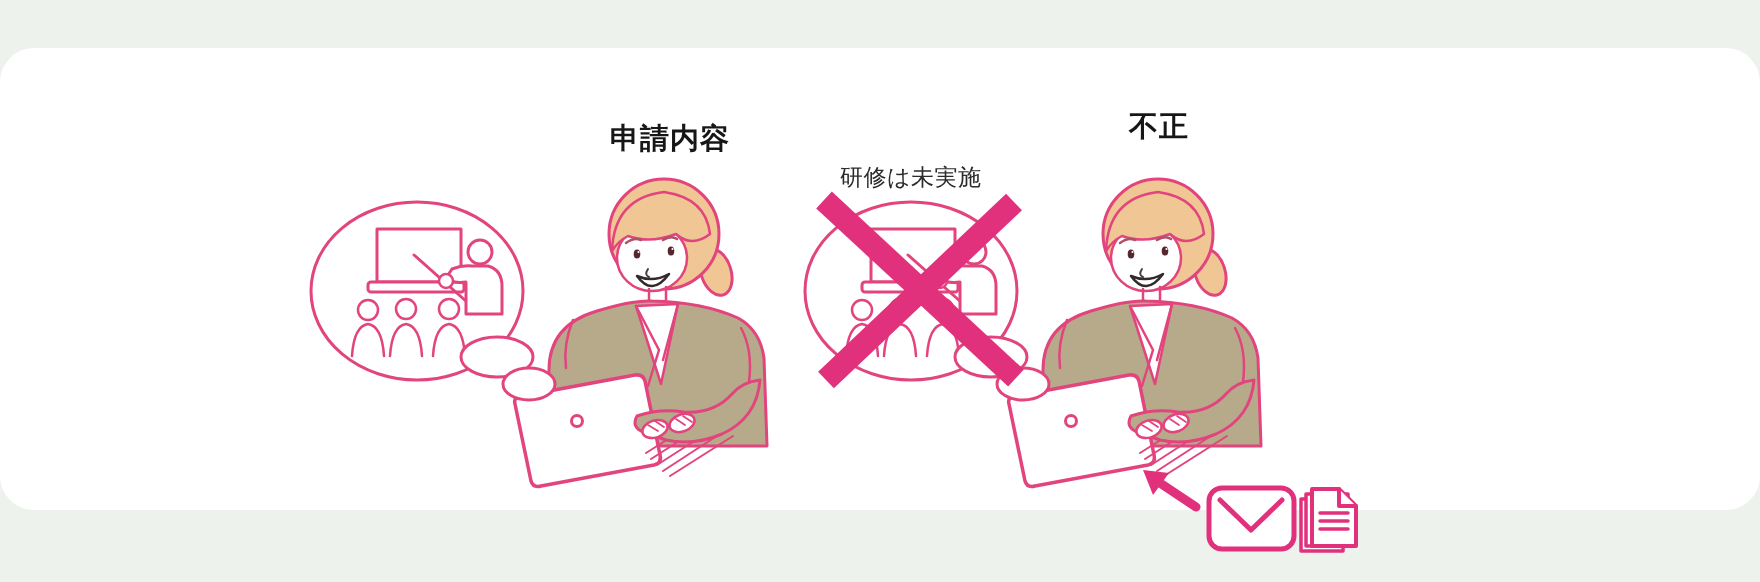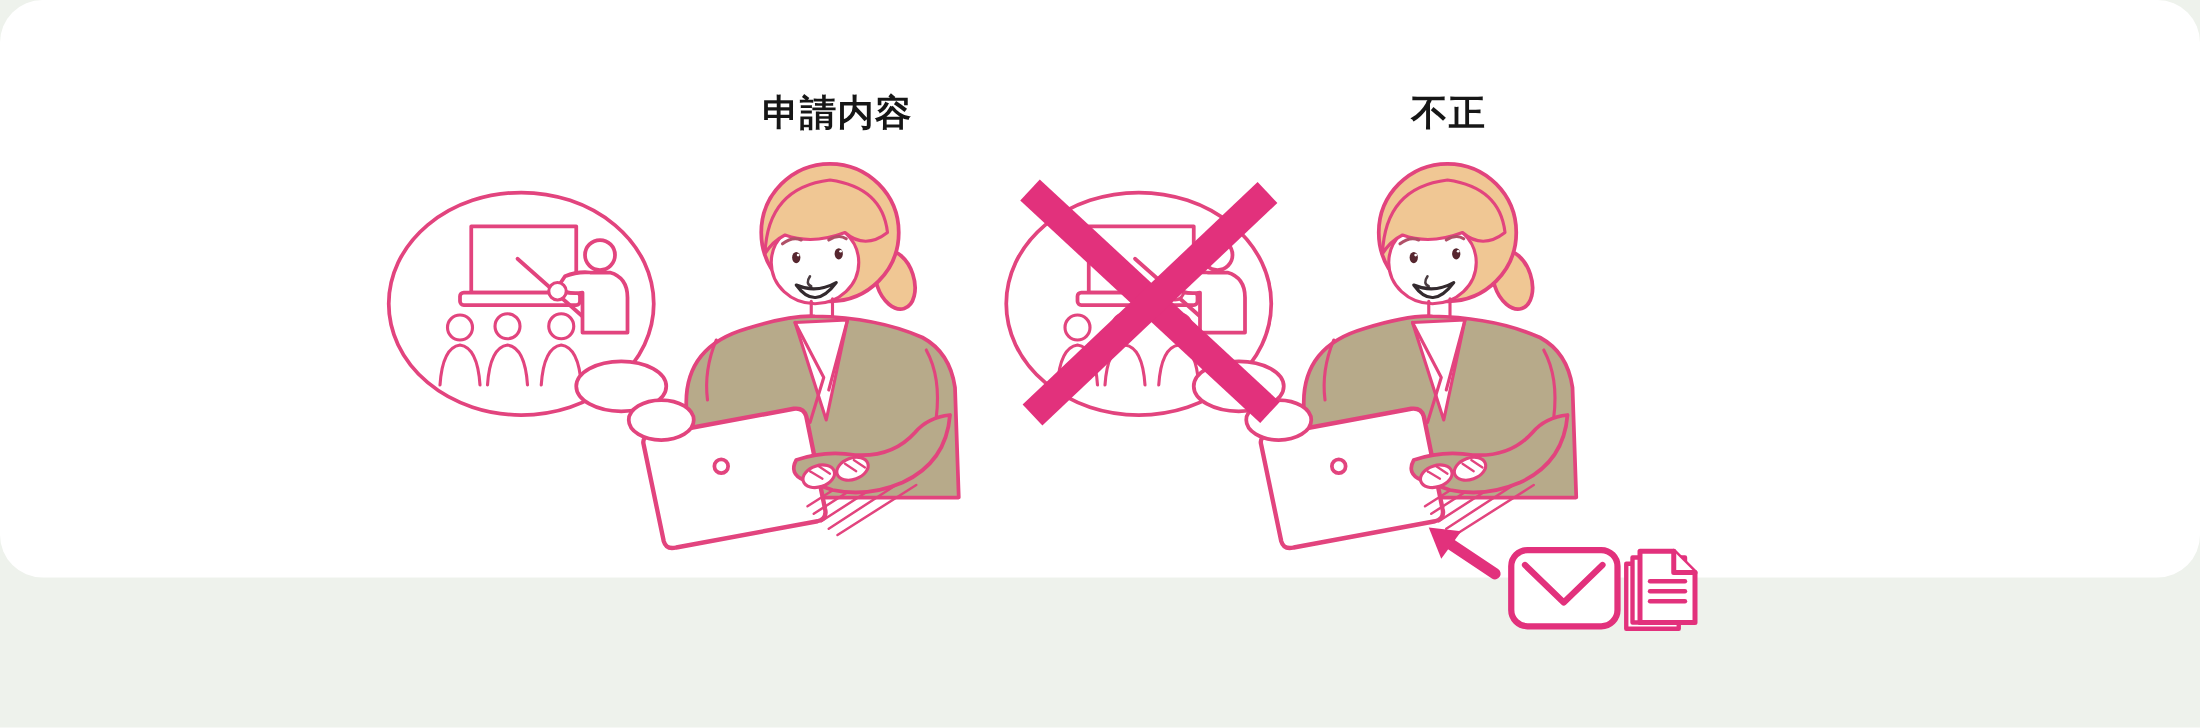--- a/index.html
+++ b/index.html
@@ -11,21 +11,21 @@
     --jacket:#b7aa8a;
     --ink:#161616;
     --cap-ink:#2b2b2b;
   }
   html,body{margin:0;padding:0;}
   body{
     background:var(--bg);
     font-family:"Liberation Sans","DejaVu Sans",sans-serif;
     width:1760px;height:582px;overflow:hidden;
   }
-  .stage{position:relative;width:1760px;height:462px;}
+  .stage{position:relative;width:1760px;height:462px;margin-top:48px;}
   .card{position:absolute;inset:0;background:var(--card);border-radius:34px;}
   .txt{position:absolute;white-space:nowrap;color:var(--cap-ink);}
   .title{font-size:29px;font-weight:bold;color:var(--ink);letter-spacing:1px;}
   .cap{font-size:23px;letter-spacing:0.5px;}
   svg{position:absolute;left:0;top:0;}
   
   .ln{fill:none;stroke:var(--outline-pink);stroke-width:3;stroke-linecap:round;stroke-linejoin:round;}
   .ln25{fill:none;stroke:var(--outline-pink);stroke-width:2.5;stroke-linecap:round;stroke-linejoin:round;}
   .fw{fill:#fff;stroke:var(--outline-pink);stroke-width:3;stroke-linecap:round;stroke-linejoin:round;}
   .fw25{fill:#fff;stroke:var(--outline-pink);stroke-width:2.5;stroke-linecap:round;stroke-linejoin:round;}
@@ -151,15 +151,16 @@
       <g class="accs" style="stroke-width:3.5">
         <line x1="1320" y1="465" x2="1348" y2="465"></line>
         <line x1="1320" y1="473" x2="1348" y2="473"></line>
         <line x1="1320" y1="481" x2="1348" y2="481"></line>
       </g>
     </g>
   </svg>
 
   <div class="txt title" style="left:610px;top:71px">申請内容</div>
 
-  <div class="txt title" style="left:1129px;top:71px">不正</div>
+  <div class="txt title" style="left:1129px;top:59px">不正</div>
+  <div class="txt cap" style="left:840px;top:114px">研修は未実施</div>
 
 </div>
 
 </body></html>

